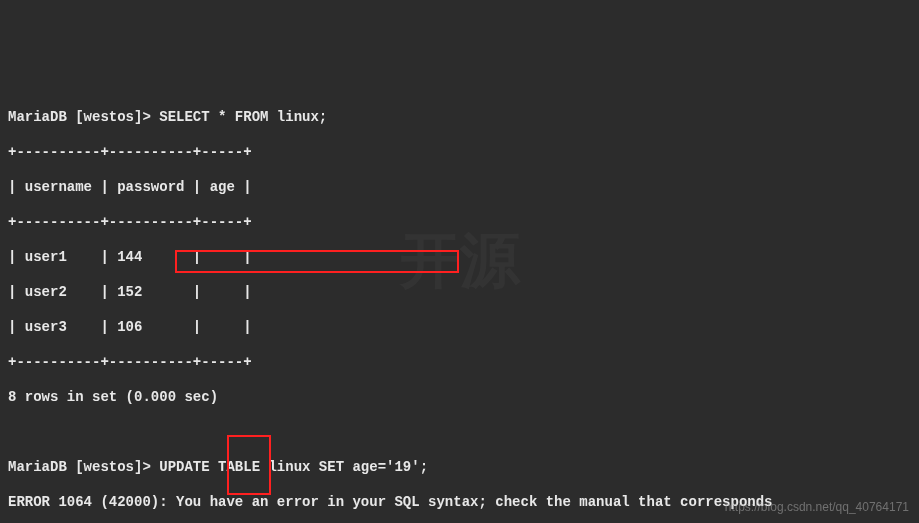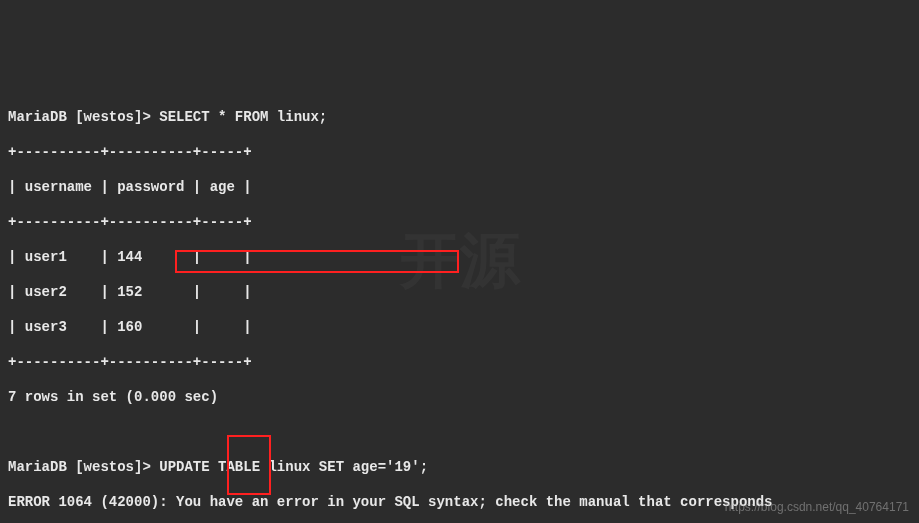--- a/index.html
+++ b/index.html
@@ -56,23 +56,23 @@
 
 
 <div class="wm-logo">开源</div>
 
 <div class="line"><span>MariaDB [westos]&gt; </span><span>SELECT * FROM linux;</span></div>
 <div class="line">+----------+----------+-----+</div>
 <div class="line">| username | password | age |</div>
 <div class="line">+----------+----------+-----+</div>
 <div class="line">| user1    | 144      |     |</div>
 <div class="line">| user2    | 152      |     |</div>
-<div class="line">| user3    | 160      |     |</div>
+<div class="line">| user3    | 106      |     |</div>
 <div class="line">+----------+----------+-----+</div>
-<div class="line">7 rows in set (0.000 sec)</div>
+<div class="line">8 rows in set (0.000 sec)</div>
 <div class="line"> </div>
 <div class="line"><span>MariaDB [westos]&gt; </span><span>UPDATE TABLE linux SET age='19';</span></div>
 <div class="line">ERROR 1064 (42000): You have an error in your SQL syntax; check the manual that corresponds</div>
 
 
 
 
 
 
 

